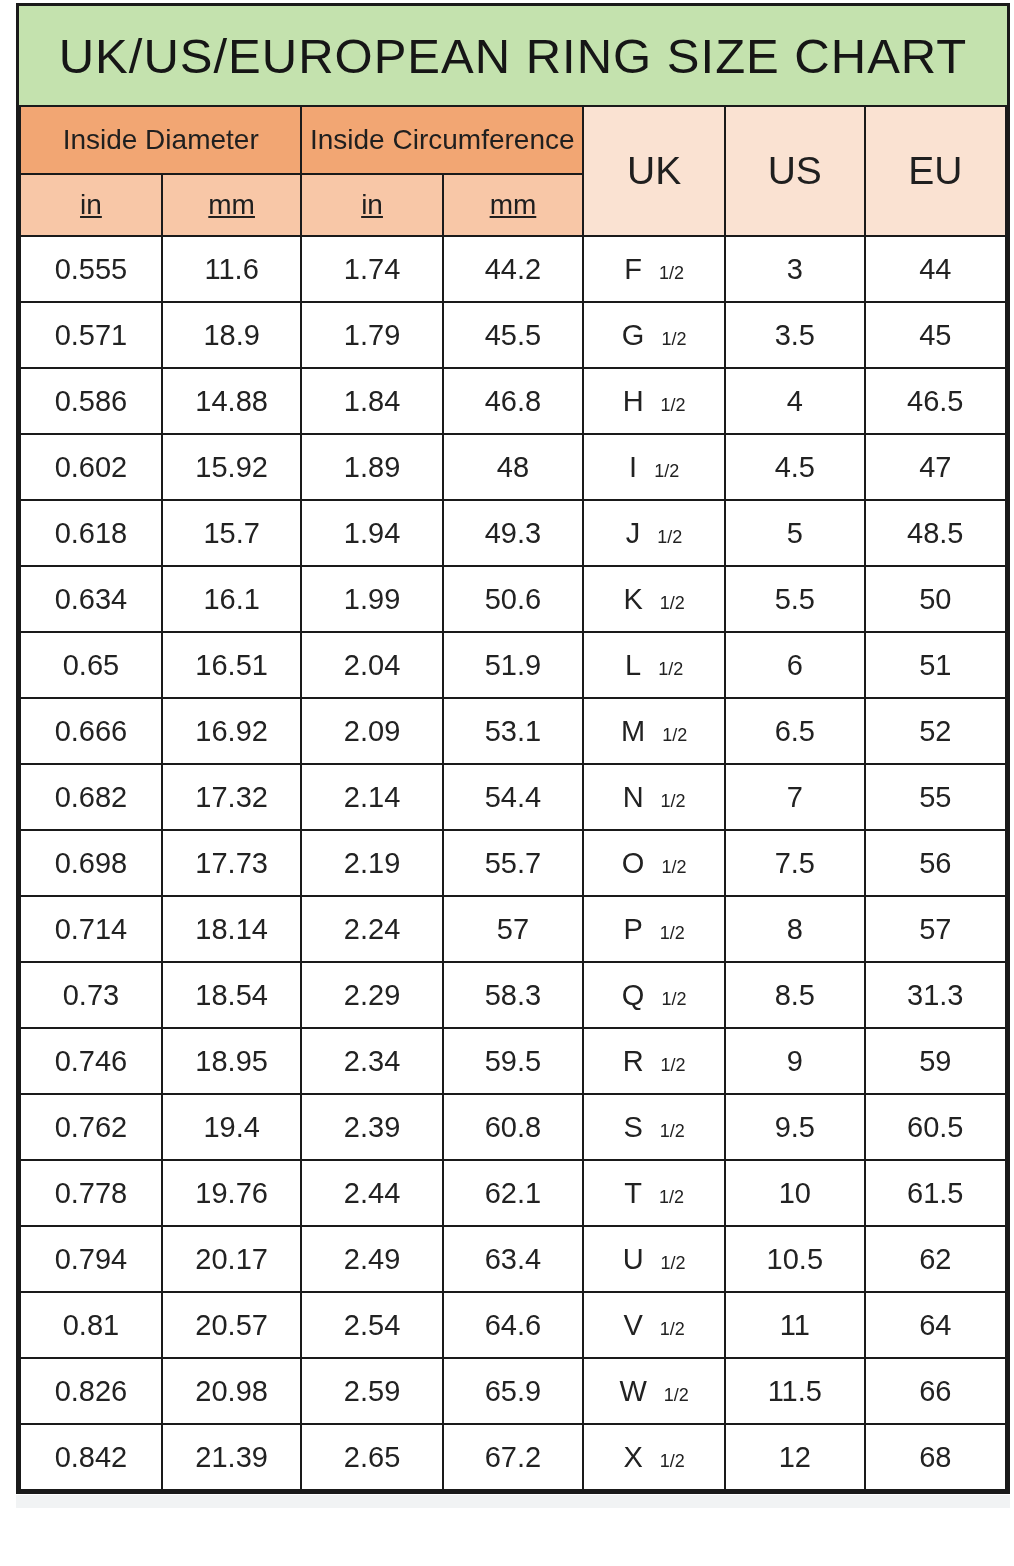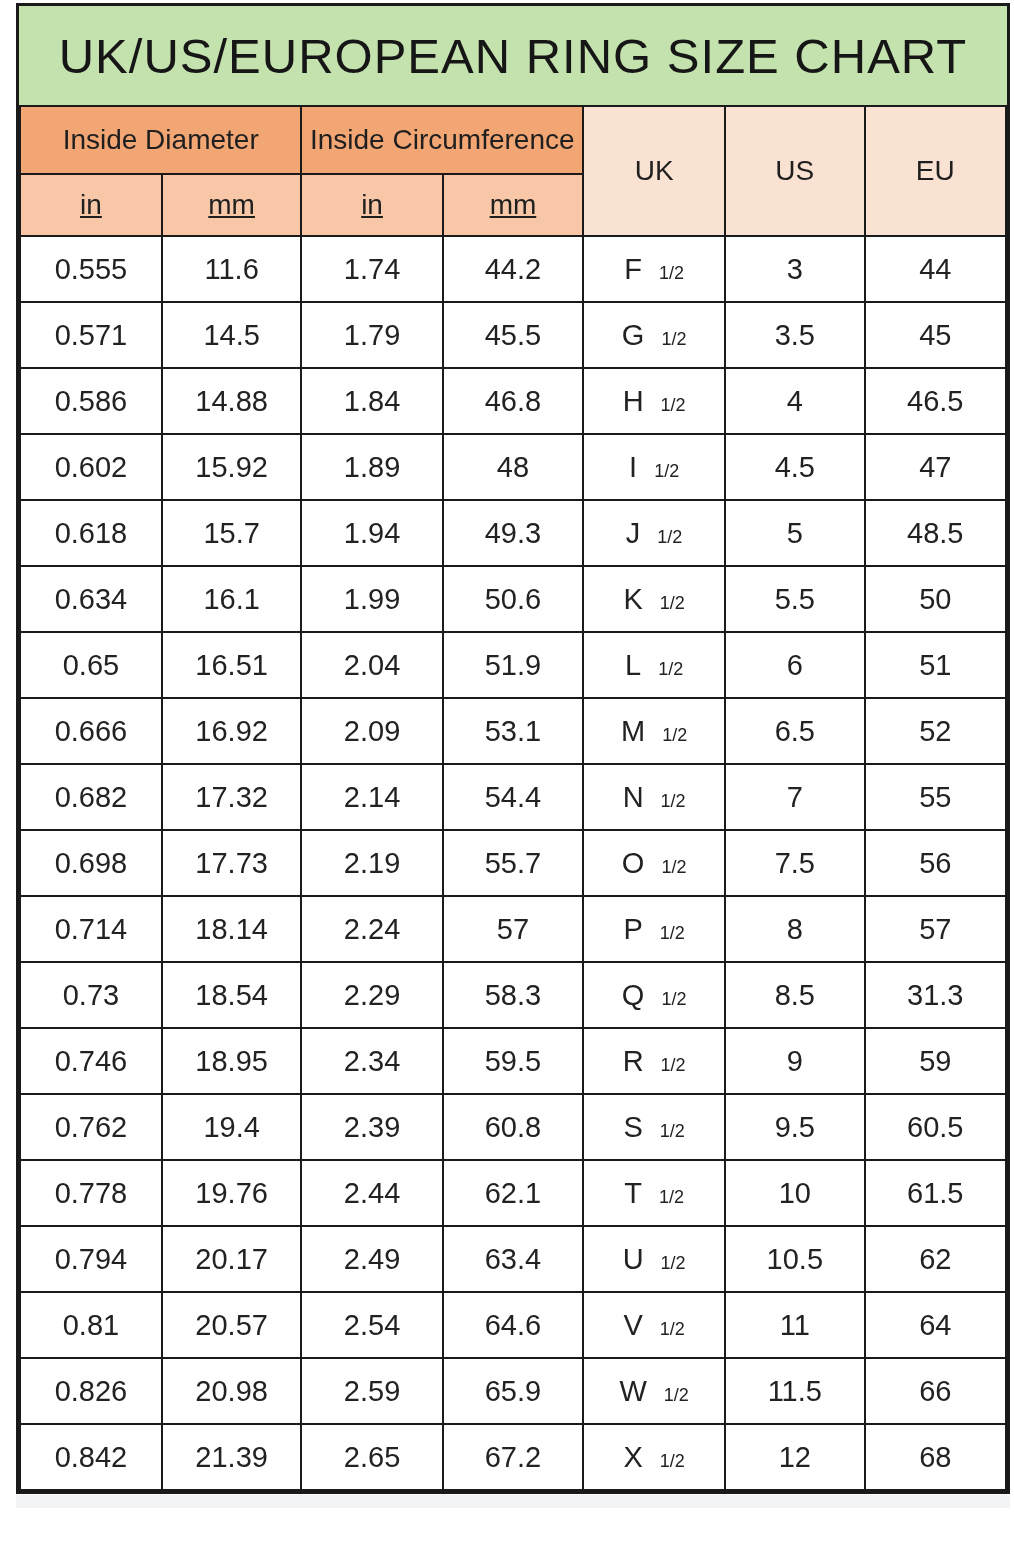--- a/index.html
+++ b/index.html
@@ -52,21 +52,21 @@
     font-size: 28px;
   }
   th.unit {
     background: #f8c7a7;
     height: 62px;
     font-size: 28px;
     text-decoration: underline;
   }
   th.region {
     background: #fae2d2;
-    font-size: 28px;
+    font-size: 39px;
   }
   tbody td {
     background: #ffffff;
     height: 66px;
     font-size: 29px;
     color: #222222;
   }
   td .frac {
     font-size: 18px;
     margin-left: 17px;
@@ -115,21 +115,21 @@
             <td>0.555</td>
             <td>11.6</td>
             <td>1.74</td>
             <td>44.2</td>
             <td><span>F</span><span class="frac">1/2</span></td>
             <td>3</td>
             <td>44</td>
           </tr>
           <tr>
             <td>0.571</td>
-            <td>14.5</td>
+            <td>18.9</td>
             <td>1.79</td>
             <td>45.5</td>
             <td><span>G</span><span class="frac">1/2</span></td>
             <td>3.5</td>
             <td>45</td>
           </tr>
           <tr>
             <td>0.586</td>
             <td>14.88</td>
             <td>1.84</td>

